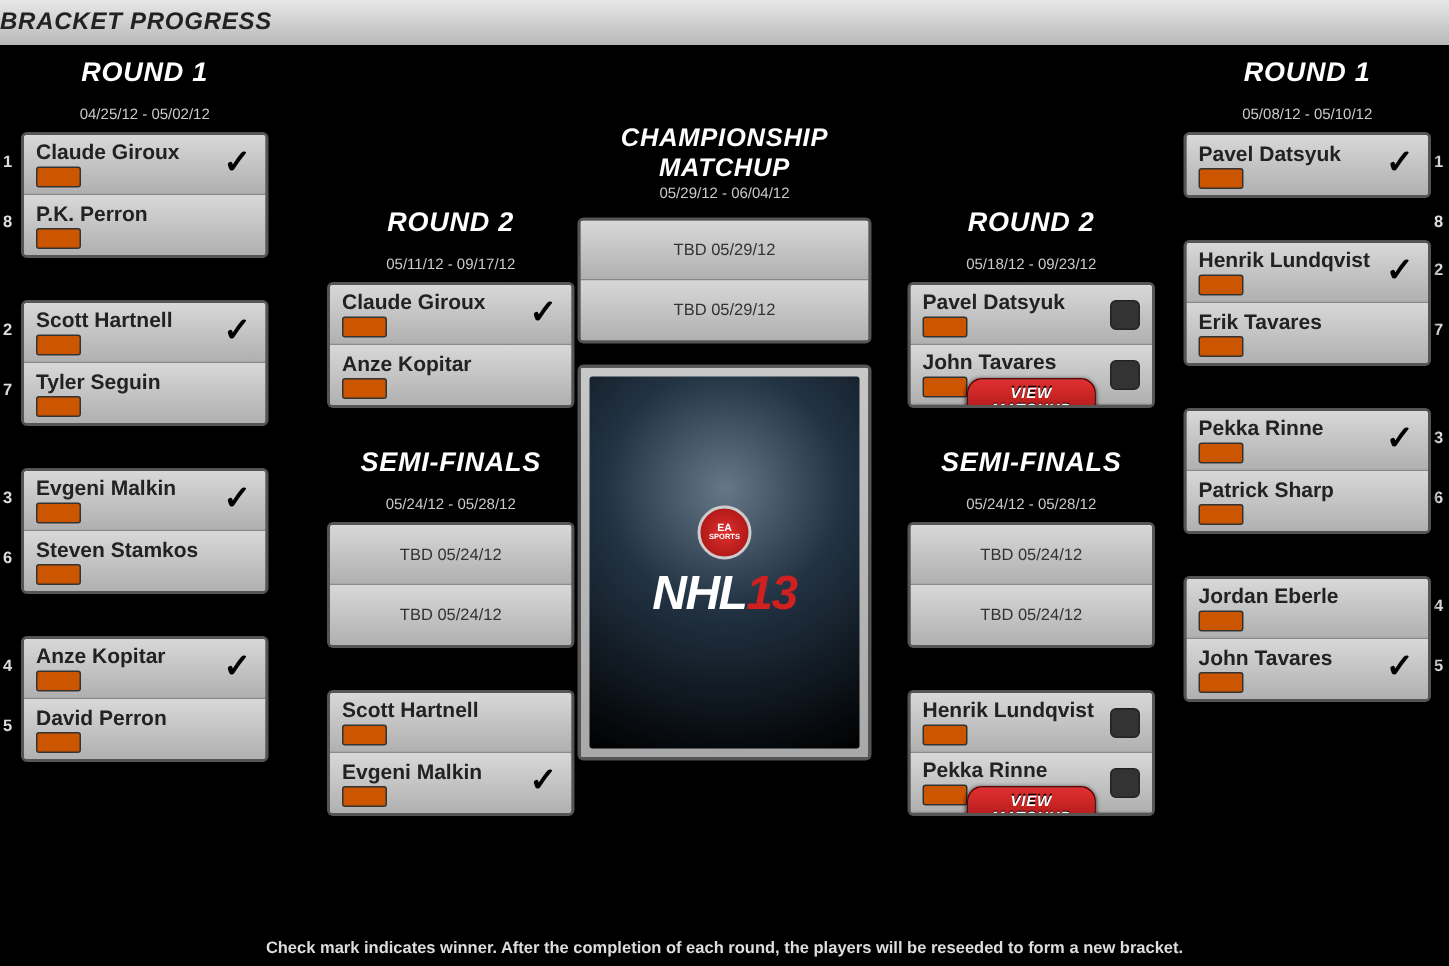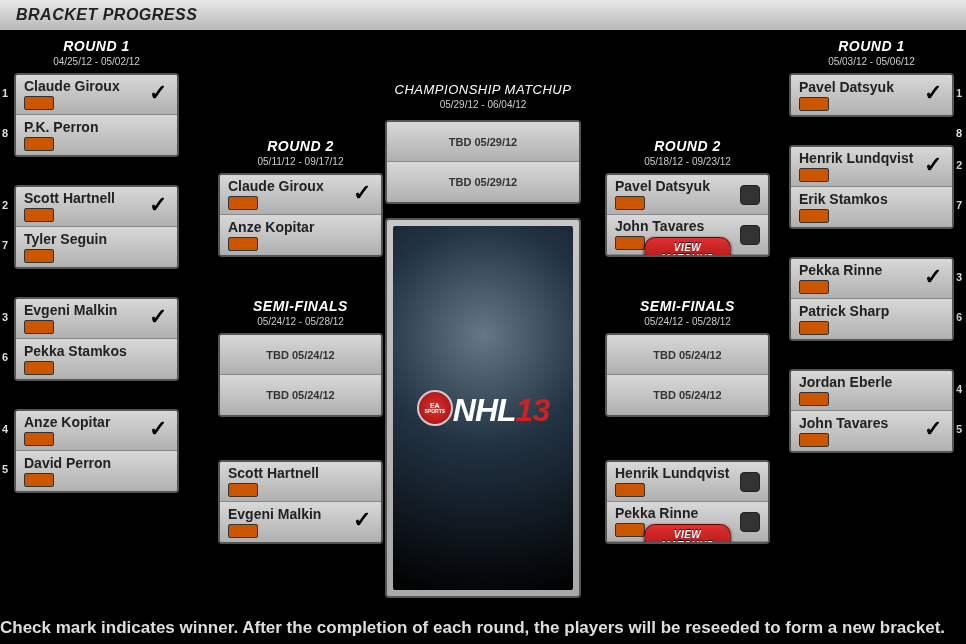--- a/index.html
+++ b/index.html
@@ -1,56 +1,56 @@
 <!DOCTYPE html>
 <html><head>
 <meta charset="utf-8">
 <style>
 *{margin:0;padding:0;box-sizing:border-box;font-family:Arial,Helvetica,sans-serif}
 body{background:#000;color:#fff;width:966px;height:644px;overflow:hidden}
-.header{background:linear-gradient(#e8e8e8,#b8b8b8);height:30px;display:flex;align-items:center;padding:0 16px}
+.header{background:linear-gradient(#e8e8e8,#b8b8b8);height:30px;display:flex;align-items:center;padding:0 0}
 .header h1{color:#222;font-size:16px;font-weight:bold;font-style:italic;letter-spacing:.5px}
 .container{position:relative;height:614px;padding:8px}
 .col{position:absolute;top:8px}
 .col-r1l{left:14px;width:165px}
 .col-r2l{left:218px;width:165px}
 .col-sfl{left:218px;width:165px;top:268px}
 .col-ch{left:385px;width:196px;top:52px}
 .col-sfr{left:605px;width:165px;top:268px}
 .col-r2r{left:605px;width:165px}
 .col-r1r{left:789px;width:165px}
 .round-hdr{text-align:center;margin-bottom:6px}
-.round-hdr .ttl{font-weight:bold;font-style:italic;font-size:14px;letter-spacing:.5px}
-.round-hdr .dt{font-size:10px;color:#ccc;margin-top:2px}
+.round-hdr .ttl{font-weight:bold;font-style:italic;font-size:18px;letter-spacing:.5px}
+.round-hdr .dt{font-size:10px;color:#ccc;margin-top:12px}
 .ch-hdr{text-align:center;margin-bottom:10px}
-.ch-hdr .ttl{font-weight:normal;font-style:italic;font-size:13px;letter-spacing:.5px}
+.ch-hdr .ttl{font-weight:bold;font-style:italic;font-size:17px;letter-spacing:.5px}
 .ch-hdr .dt{font-size:10px;color:#ccc;margin-top:2px}
 .match{background:linear-gradient(#e8e8e8,#c8c8c8);border:2px solid #555;border-radius:4px;margin-bottom:14px;overflow:hidden;position:relative;box-shadow:2px 2px 4px rgba(0,0,0,.7)}
 .slot{background:linear-gradient(#d8d8d8,#b0b0b0);height:40px;display:flex;align-items:center;padding:0 8px;position:relative;border-bottom:1px solid #888}
 .slot:last-child{border-bottom:none}
-.slot.tbd{justify-content:center;color:#333;font-weight:bold;font-size:11px}
+.slot.tbd{justify-content:center;color:#333;font-weight:normal;font-size:11px}
 .slot .info{flex:1}
 .slot .nm{color:#222;font-weight:bold;font-size:14px;line-height:1}
 .slot .logo{width:30px;height:14px;background:#cc5500;border-radius:2px;margin-top:3px;border:1px solid #333}
 .slot .chk{width:22px;height:22px;position:relative}
 .slot .chk.win::after{content:"✓";color:#000;font-size:22px;font-weight:bold;position:absolute;top:-4px;left:2px}
 .slot .chk.box{background:#333;border-radius:4px;border:1px solid #222;width:20px;height:20px}
 .seed{position:absolute;width:10px;font-size:11px;font-weight:bold;color:#ddd;top:14px}
 .match-wrap{position:relative}
 .seed.l{left:-12px}
 .seed.r{right:-12px}
 .seed.b{top:54px}
 .view-btn{background:linear-gradient(#e03030,#a01010);color:#fff;font-weight:bold;font-style:italic;font-size:10px;letter-spacing:.5px;border:1px solid #600;border-radius:10px;padding:4px 16px;position:absolute;left:50%;transform:translateX(-50%);bottom:-14px;cursor:pointer;text-shadow:0 -1px 0 #000;box-shadow:0 1px 3px rgba(0,0,0,.8)}
 .cover{background:linear-gradient(#c8c8c8,#a8a8a8);border:2px solid #555;border-radius:4px;padding:6px;margin-top:8px;box-shadow:2px 2px 6px rgba(0,0,0,.8)}
-.cover-inner{background:radial-gradient(circle at 50% 30%,#667788 0%,#223344 40%,#000 100%);height:364px;border-radius:2px;display:flex;flex-direction:row;align-items:center;justify-content:center;position:relative;overflow:hidden}
+.cover-inner{background:radial-gradient(circle at 50% 30%,#667788 0%,#223344 40%,#000 100%);height:248px;border-radius:2px;display:flex;flex-direction:column;align-items:center;justify-content:center;position:relative;overflow:hidden}
 .ea-badge{width:36px;height:36px;background:radial-gradient(#e03030,#a01010);border-radius:50%;border:2px solid #ccc;display:flex;flex-direction:column;align-items:center;justify-content:center;font-size:7px;font-weight:bold;line-height:1;color:#fff}
 .ea-badge .sp{font-size:5px}
 .game-ttl{font-size:32px;font-weight:bold;font-style:italic;margin-top:4px;letter-spacing:-1px}
 .game-ttl .n13{color:#d02020}
-.footer{position:absolute;bottom:6px;left:0;right:0;text-align:left;font-size:17px;font-weight:bold;color:#ddd}
+.footer{position:absolute;bottom:6px;left:0;right:0;text-align:center;font-size:11px;font-weight:bold;color:#ddd}
 .r1l-spacer{height:14px}
 .lg-phi{background:linear-gradient(#f47a38,#cc5500)}
 .lg-mtl{background:linear-gradient(90deg,#af1e2d 33%,#fff 33%,#fff 66%,#192168 66%)}
 .lg-bos{background:linear-gradient(#fcb514,#111)}
 .lg-pit{background:linear-gradient(#888,#fcb514)}
 .lg-tb{background:#002868}
 .lg-la{background:linear-gradient(#888,#111)}
 .lg-stl{background:linear-gradient(#002f87,#fcb514)}
 .lg-det{background:#ce1126}
 .lg-nyr{background:linear-gradient(#0038a8,#ce1126)}
@@ -121,21 +121,21 @@
       <div class="match">
         <div class="slot">
             <div class="info">
               <div class="nm">Evgeni Malkin</div>
               <div class="logo lg-pit"></div>
             </div>
             <div class="chk win"></div>
           </div>
         <div class="slot">
             <div class="info">
-              <div class="nm">Pekka Stamkos</div>
+              <div class="nm">Steven Stamkos</div>
               <div class="logo lg-tb"></div>
             </div>
             <div class="chk"></div>
           </div>
       </div>
     </div>
     <div class="r1l-spacer"></div>
     <div class="match-wrap">
       <span class="seed l">4</span>
       <span class="seed l b">5</span>
@@ -282,21 +282,21 @@
           </div>
           <div class="chk box"></div>
         </div>
       <button class="view-btn">VIEW MATCHUP</button>
     </div>
   </div>
 
   <div class="col col-r1r">
     <div class="round-hdr">
       <div class="ttl">ROUND 1</div>
-      <div class="dt">05/03/12 - 05/06/12</div>
+      <div class="dt">05/08/12 - 05/10/12</div>
     </div>
     <div class="match-wrap">
       <span class="seed r">1</span>
       <span class="seed r b">8</span>
       <div class="match">
         <div class="slot">
             <div class="info">
               <div class="nm">Pavel Datsyuk</div>
               <div class="logo lg-det"></div>
             </div>
@@ -311,21 +311,21 @@
       <div class="match">
         <div class="slot">
             <div class="info">
               <div class="nm">Henrik Lundqvist</div>
               <div class="logo lg-nyr"></div>
             </div>
             <div class="chk win"></div>
           </div>
         <div class="slot">
             <div class="info">
-              <div class="nm">Erik Stamkos</div>
+              <div class="nm">Erik Tavares</div>
               <div class="logo lg-ott"></div>
             </div>
             <div class="chk"></div>
           </div>
       </div>
     </div>
     <div class="r1l-spacer"></div>
     <div class="match-wrap">
       <span class="seed r">3</span>
       <span class="seed r b">6</span>

